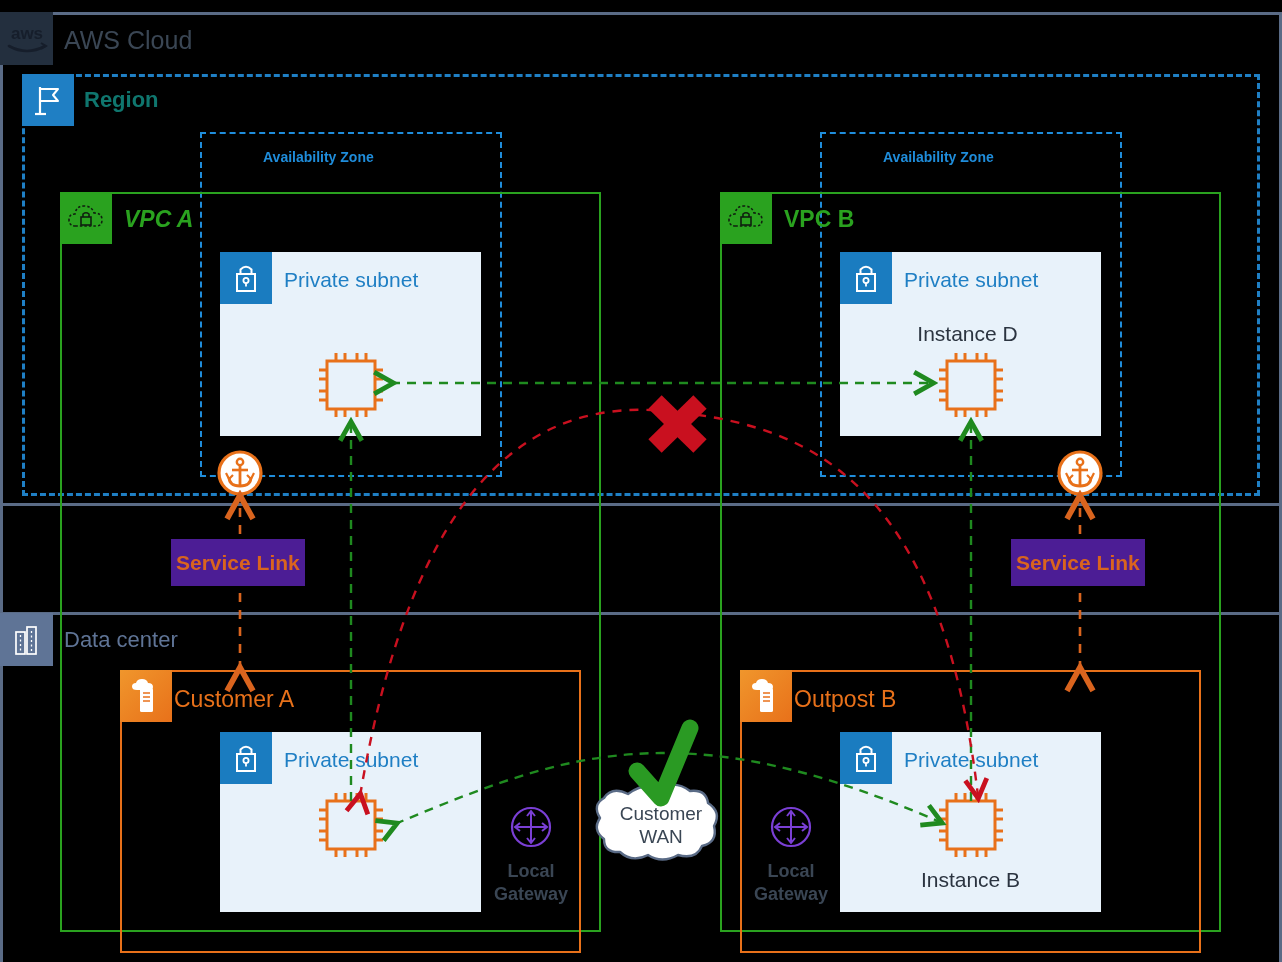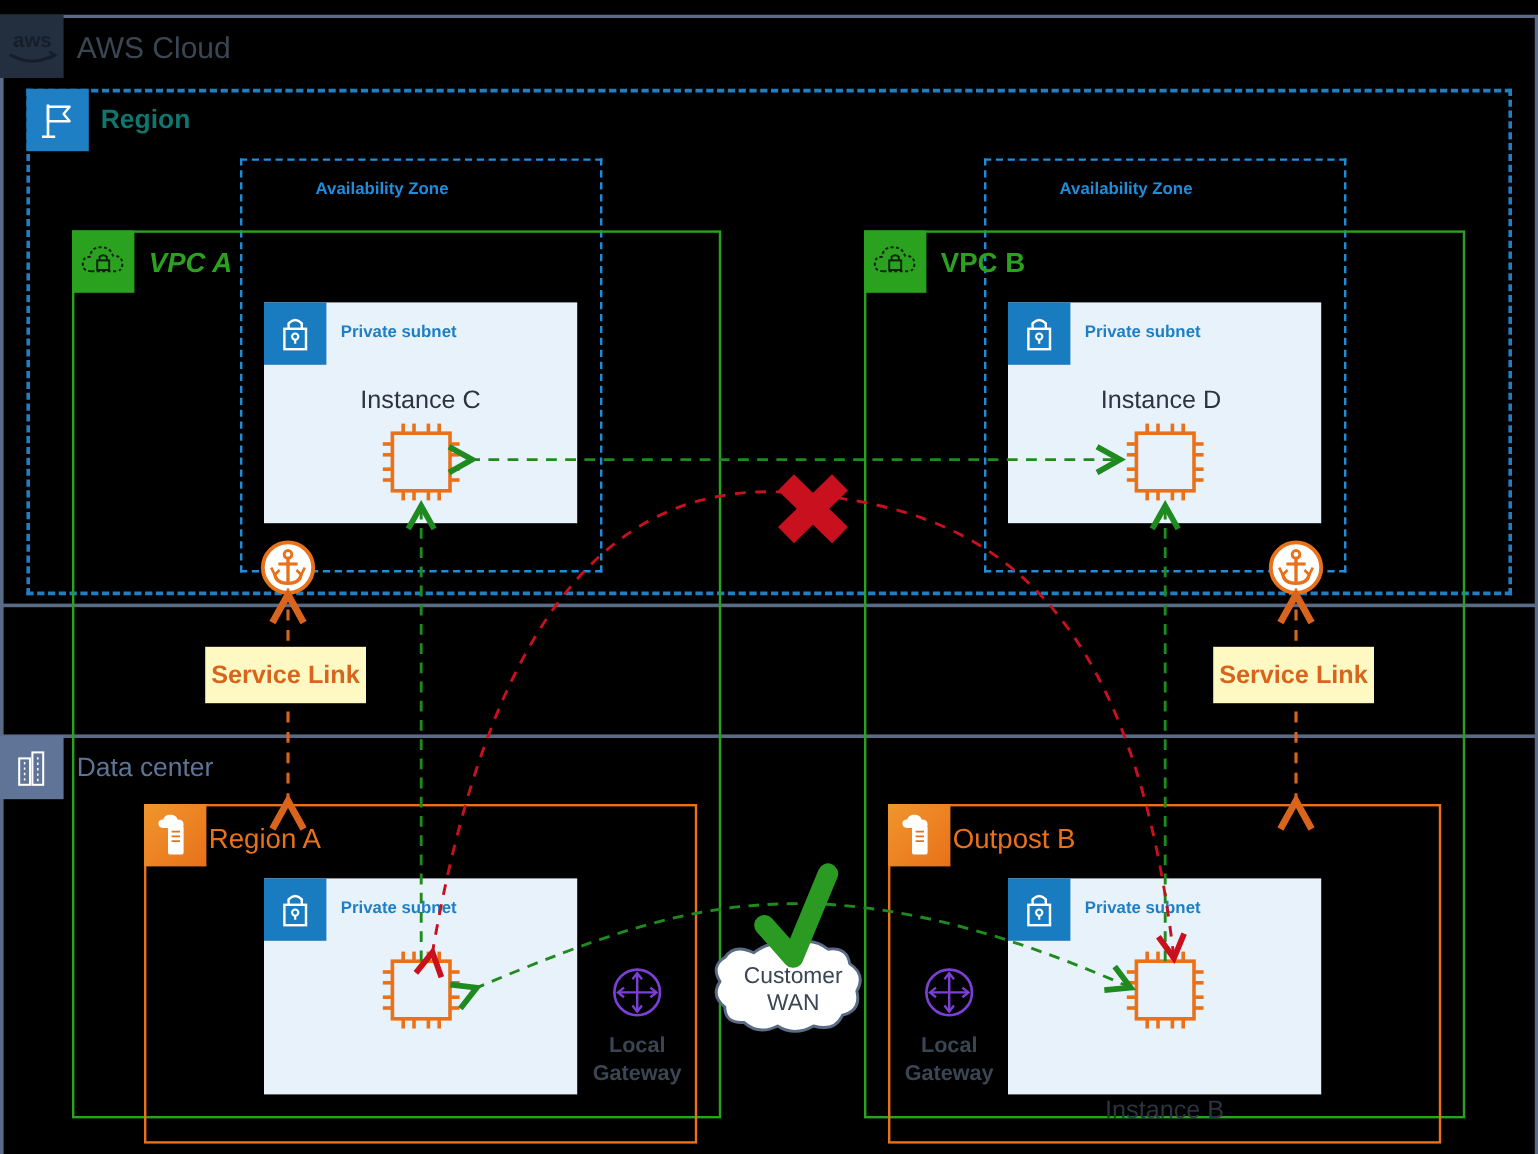--- a/index.html
+++ b/index.html
@@ -94,22 +94,22 @@
     font-size: 14px;
     font-weight: bold;
   }
   .t-vpc {
     color: #2aa21f;
     font-size: 23px;
     font-weight: bold;
   }
   .t-subnet {
     color: #1f7fc4;
-    font-size: 14px;
-    font-weight: 700;
+    font-size: 21px;
+    font-weight: 400;
   }
   .t-instance {
     color: #2b3440;
     font-size: 21px;
     font-weight: 400;
     text-align: center;
   }
   .t-outpost {
     color: #e8711a;
     font-size: 23px;
@@ -131,21 +131,21 @@
     color: #3a4654;
     font-size: 19px;
     font-weight: 400;
     text-align: center;
     line-height: 1.22;
   }
   .t-svclink {
     color: #d9641e;
     font-size: 21px;
     font-weight: bold;
-    background: #fef9c3;
+    background: #4c1d95;
     padding: 12px 5px;
     white-space: nowrap;
   }
 
   svg.overlay {
     position: absolute;
     left: 0; top: 0;
     width: 1282px;
     height: 962px;
     pointer-events: none;
@@ -208,21 +208,20 @@
   <div class="subnet-box" style="left:220px; top:240px; width:261px; height:184px;"></div>
   <div class="tile" style="left:220px; top:240px; width:52px; height:52px; background:#1a7cc0;">
     <svg width="30" height="34" viewBox="0 0 30 34">
       <rect x="6" y="13" width="18" height="17" stroke="#ffffff" stroke-width="2" fill="none"></rect>
       <path d="M9.5 13 L9.5 8.5 Q15 3 20.5 8.5 L20.5 13" stroke="#ffffff" stroke-width="2" fill="none"></path>
       <circle cx="15" cy="19.5" r="2.6" stroke="#ffffff" stroke-width="1.8" fill="none"></circle>
       <line x1="15" y1="21.5" x2="15" y2="25.5" stroke="#ffffff" stroke-width="1.8"></line>
     </svg>
   </div>
   <div class="label-text t-subnet" style="left:284px; top:257px;">Private subnet</div>
-  <div class="label-text t-instance" style="left:220px; top:311px; width:261px;">Instance C</div>
 
   <div class="subnet-box" style="left:840px; top:240px; width:261px; height:184px;"></div>
   <div class="tile" style="left:840px; top:240px; width:52px; height:52px; background:#1a7cc0;">
     <svg width="30" height="34" viewBox="0 0 30 34">
       <rect x="6" y="13" width="18" height="17" stroke="#ffffff" stroke-width="2" fill="none"></rect>
       <path d="M9.5 13 L9.5 8.5 Q15 3 20.5 8.5 L20.5 13" stroke="#ffffff" stroke-width="2" fill="none"></path>
       <circle cx="15" cy="19.5" r="2.6" stroke="#ffffff" stroke-width="1.8" fill="none"></circle>
       <line x1="15" y1="21.5" x2="15" y2="25.5" stroke="#ffffff" stroke-width="1.8"></line>
     </svg>
   </div>
@@ -242,21 +241,21 @@
   <div class="outpost-box" style="left:120px; top:658px; width:461px; height:283px;"></div>
   <div class="tile" style="left:120px; top:658px; width:52px; height:52px; background:linear-gradient(135deg,#f0962c 0%,#e8711a 100%);">
     <svg width="34" height="36" viewBox="0 0 34 36">
       <path d="M8 12 Q3 12 3 8.5 Q3 5 7 5 Q8 1 13 1 Q18 1 19 5 Q24 5 24 9 Q24 12 20 12 Z" fill="#ffffff"></path>
       <rect x="11" y="10" width="13" height="24" rx="1.6" fill="#ffffff"></rect>
       <line x1="14" y1="15" x2="21" y2="15" stroke="#e8711a" stroke-width="1.5"></line>
       <line x1="14" y1="19" x2="21" y2="19" stroke="#e8711a" stroke-width="1.5"></line>
       <line x1="14" y1="23" x2="21" y2="23" stroke="#e8711a" stroke-width="1.5"></line>
     </svg>
   </div>
-  <div class="label-text t-outpost" style="left:174px; top:676px;">Region A</div>
+  <div class="label-text t-outpost" style="left:174px; top:676px;">Customer A</div>
 
   <div class="outpost-box" style="left:740px; top:658px; width:461px; height:283px;"></div>
   <div class="tile" style="left:740px; top:658px; width:52px; height:52px; background:linear-gradient(135deg,#f0962c 0%,#e8711a 100%);">
     <svg width="34" height="36" viewBox="0 0 34 36">
       <path d="M8 12 Q3 12 3 8.5 Q3 5 7 5 Q8 1 13 1 Q18 1 19 5 Q24 5 24 9 Q24 12 20 12 Z" fill="#ffffff"></path>
       <rect x="11" y="10" width="13" height="24" rx="1.6" fill="#ffffff"></rect>
       <line x1="14" y1="15" x2="21" y2="15" stroke="#e8711a" stroke-width="1.5"></line>
       <line x1="14" y1="19" x2="21" y2="19" stroke="#e8711a" stroke-width="1.5"></line>
       <line x1="14" y1="23" x2="21" y2="23" stroke="#e8711a" stroke-width="1.5"></line>
     </svg>
@@ -277,21 +276,21 @@
   <div class="subnet-box" style="left:840px; top:720px; width:261px; height:180px;"></div>
   <div class="tile" style="left:840px; top:720px; width:52px; height:52px; background:#1a7cc0;">
     <svg width="30" height="34" viewBox="0 0 30 34">
       <rect x="6" y="13" width="18" height="17" stroke="#ffffff" stroke-width="2" fill="none"></rect>
       <path d="M9.5 13 L9.5 8.5 Q15 3 20.5 8.5 L20.5 13" stroke="#ffffff" stroke-width="2" fill="none"></path>
       <circle cx="15" cy="19.5" r="2.6" stroke="#ffffff" stroke-width="1.8" fill="none"></circle>
       <line x1="15" y1="21.5" x2="15" y2="25.5" stroke="#ffffff" stroke-width="1.8"></line>
     </svg>
   </div>
   <div class="label-text t-subnet" style="left:904px; top:737px;">Private subnet</div>
-  <div class="label-text t-instance" style="left:840px; top:903px; width:261px;">Instance B</div>
+  <div class="label-text t-instance" style="left:840px; top:857px; width:261px;">Instance B</div>
 
   <div class="tile" style="left:505px; top:789px; width:52px; height:52px;">
     <svg width="48" height="48" viewBox="0 0 48 48">
       <circle cx="24" cy="24" r="19" stroke="#7a3fd4" stroke-width="2.2" fill="none"></circle>
       <line x1="24" y1="8" x2="24" y2="40" stroke="#7a3fd4" stroke-width="2"></line>
       <line x1="8" y1="24" x2="40" y2="24" stroke="#7a3fd4" stroke-width="2"></line>
       <path d="M20 13 L24 8 L28 13" stroke="#7a3fd4" stroke-width="2" fill="none"></path>
       <path d="M20 35 L24 40 L28 35" stroke="#7a3fd4" stroke-width="2" fill="none"></path>
       <path d="M13 20 L8 24 L13 28" stroke="#7a3fd4" stroke-width="2" fill="none"></path>
       <path d="M35 20 L40 24 L35 28" stroke="#7a3fd4" stroke-width="2" fill="none"></path>

